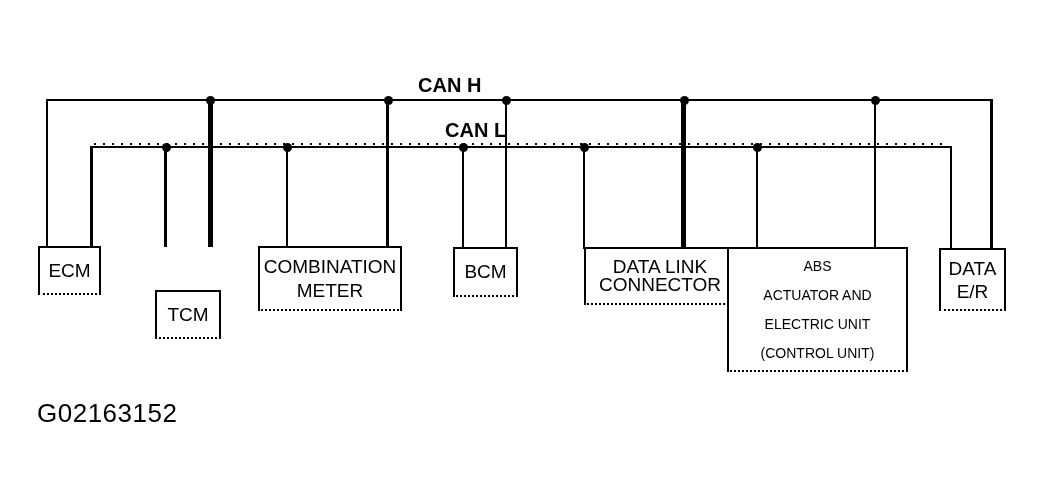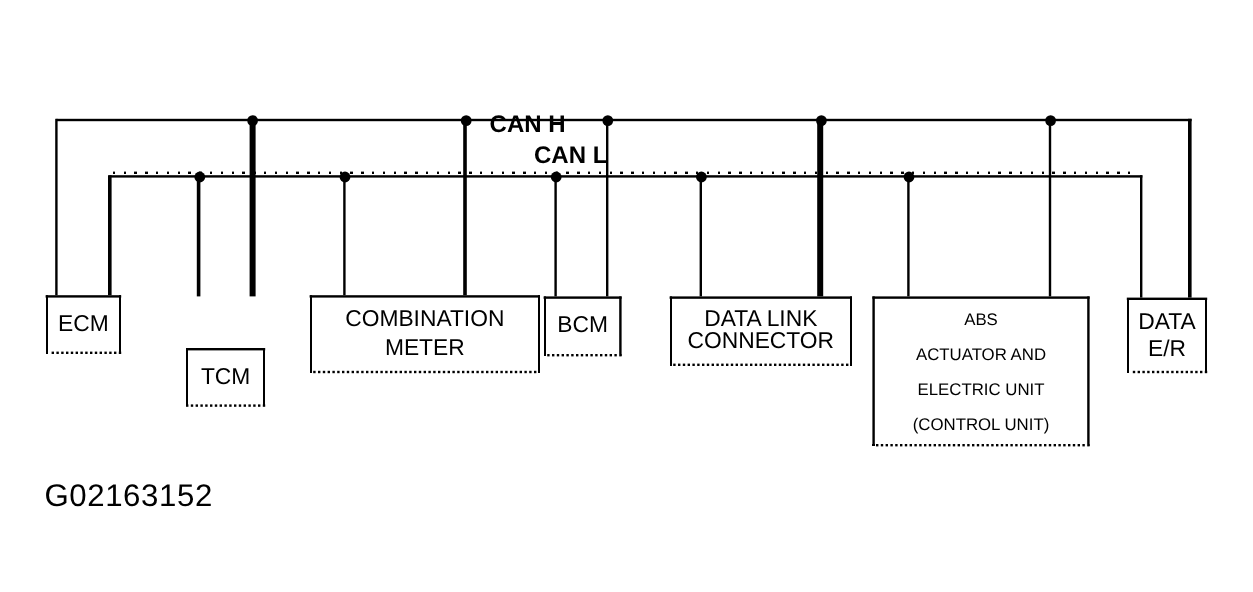--- a/index.html
+++ b/index.html
@@ -53,21 +53,21 @@
     font-size: 26px;
     font-weight: normal;
     letter-spacing: 0.5px;
   }
 </style>
 </head>
 <body>
 
 <div class="canvas">
 
-  <div class="bus-label" style="left:408px; top:74px;margin-top:19px;">CAN H</div>
+  <div class="bus-label" style="left:418px; top:74px;">CAN H</div>
   <div class="hline" style="left:47px; top:99px; width:946px; height:2px;"></div>
 
   <div class="bus-label" style="left:420px; top:119px;margin-left:25px;">CAN L</div>
   <div class="canl-dots" style="left:94px; top:143px; width:855px; height:2px;"></div>
   <div class="hline" style="left:91px; top:146px; width:861px; height:2px;"></div>
 
   <div class="vline" style="left:46px;  top:99px;  width:2px; height:148px;"></div>
   <div class="vline" style="left:90px;  top:146px; width:3px; height:101px;"></div>
   <div class="vline" style="left:164px; top:146px; width:3px; height:101px;"></div>
   <div class="vline" style="left:208px; top:99px;  width:5px; height:148px;"></div>
@@ -95,30 +95,30 @@
   <div class="dot" style="left:753px; top:143px;"></div>
 
   <div class="box" style="left:38px; top:246px; width:63px; height:49px;">
     <span>ECM</span>
   </div>
 
   <div class="box" style="left:155px; top:246px; width:66px; height:49px;margin-top:44px;">
     <span>TCM</span>
   </div>
 
-  <div class="box" style="left:258px; top:246px; width:192px; height:65px;">
+  <div class="box" style="left:258px; top:246px; width:144px; height:65px;">
     <span>COMBINATION</span>
     <span>METER</span>
   </div>
 
   <div class="box" style="left:453px; top:247px; width:65px; height:50px;text-align:right;">
     <span>BCM</span>
   </div>
 
-  <div class="box lh-tight" style="left:558px; top:247px; width:152px; height:58px;">
+  <div class="box lh-tight" style="left:584px; top:247px; width:152px; height:58px;">
     <span>DATA LINK</span>
     <span>CONNECTOR</span>
   </div>
 
   <div class="box abs-box" style="left:727px; top:247px; width:181px; height:125px;">
     <span>ABS</span>
     <span>ACTUATOR AND</span>
     <span>ELECTRIC UNIT</span>
     <span>(CONTROL UNIT)</span>
   </div>

